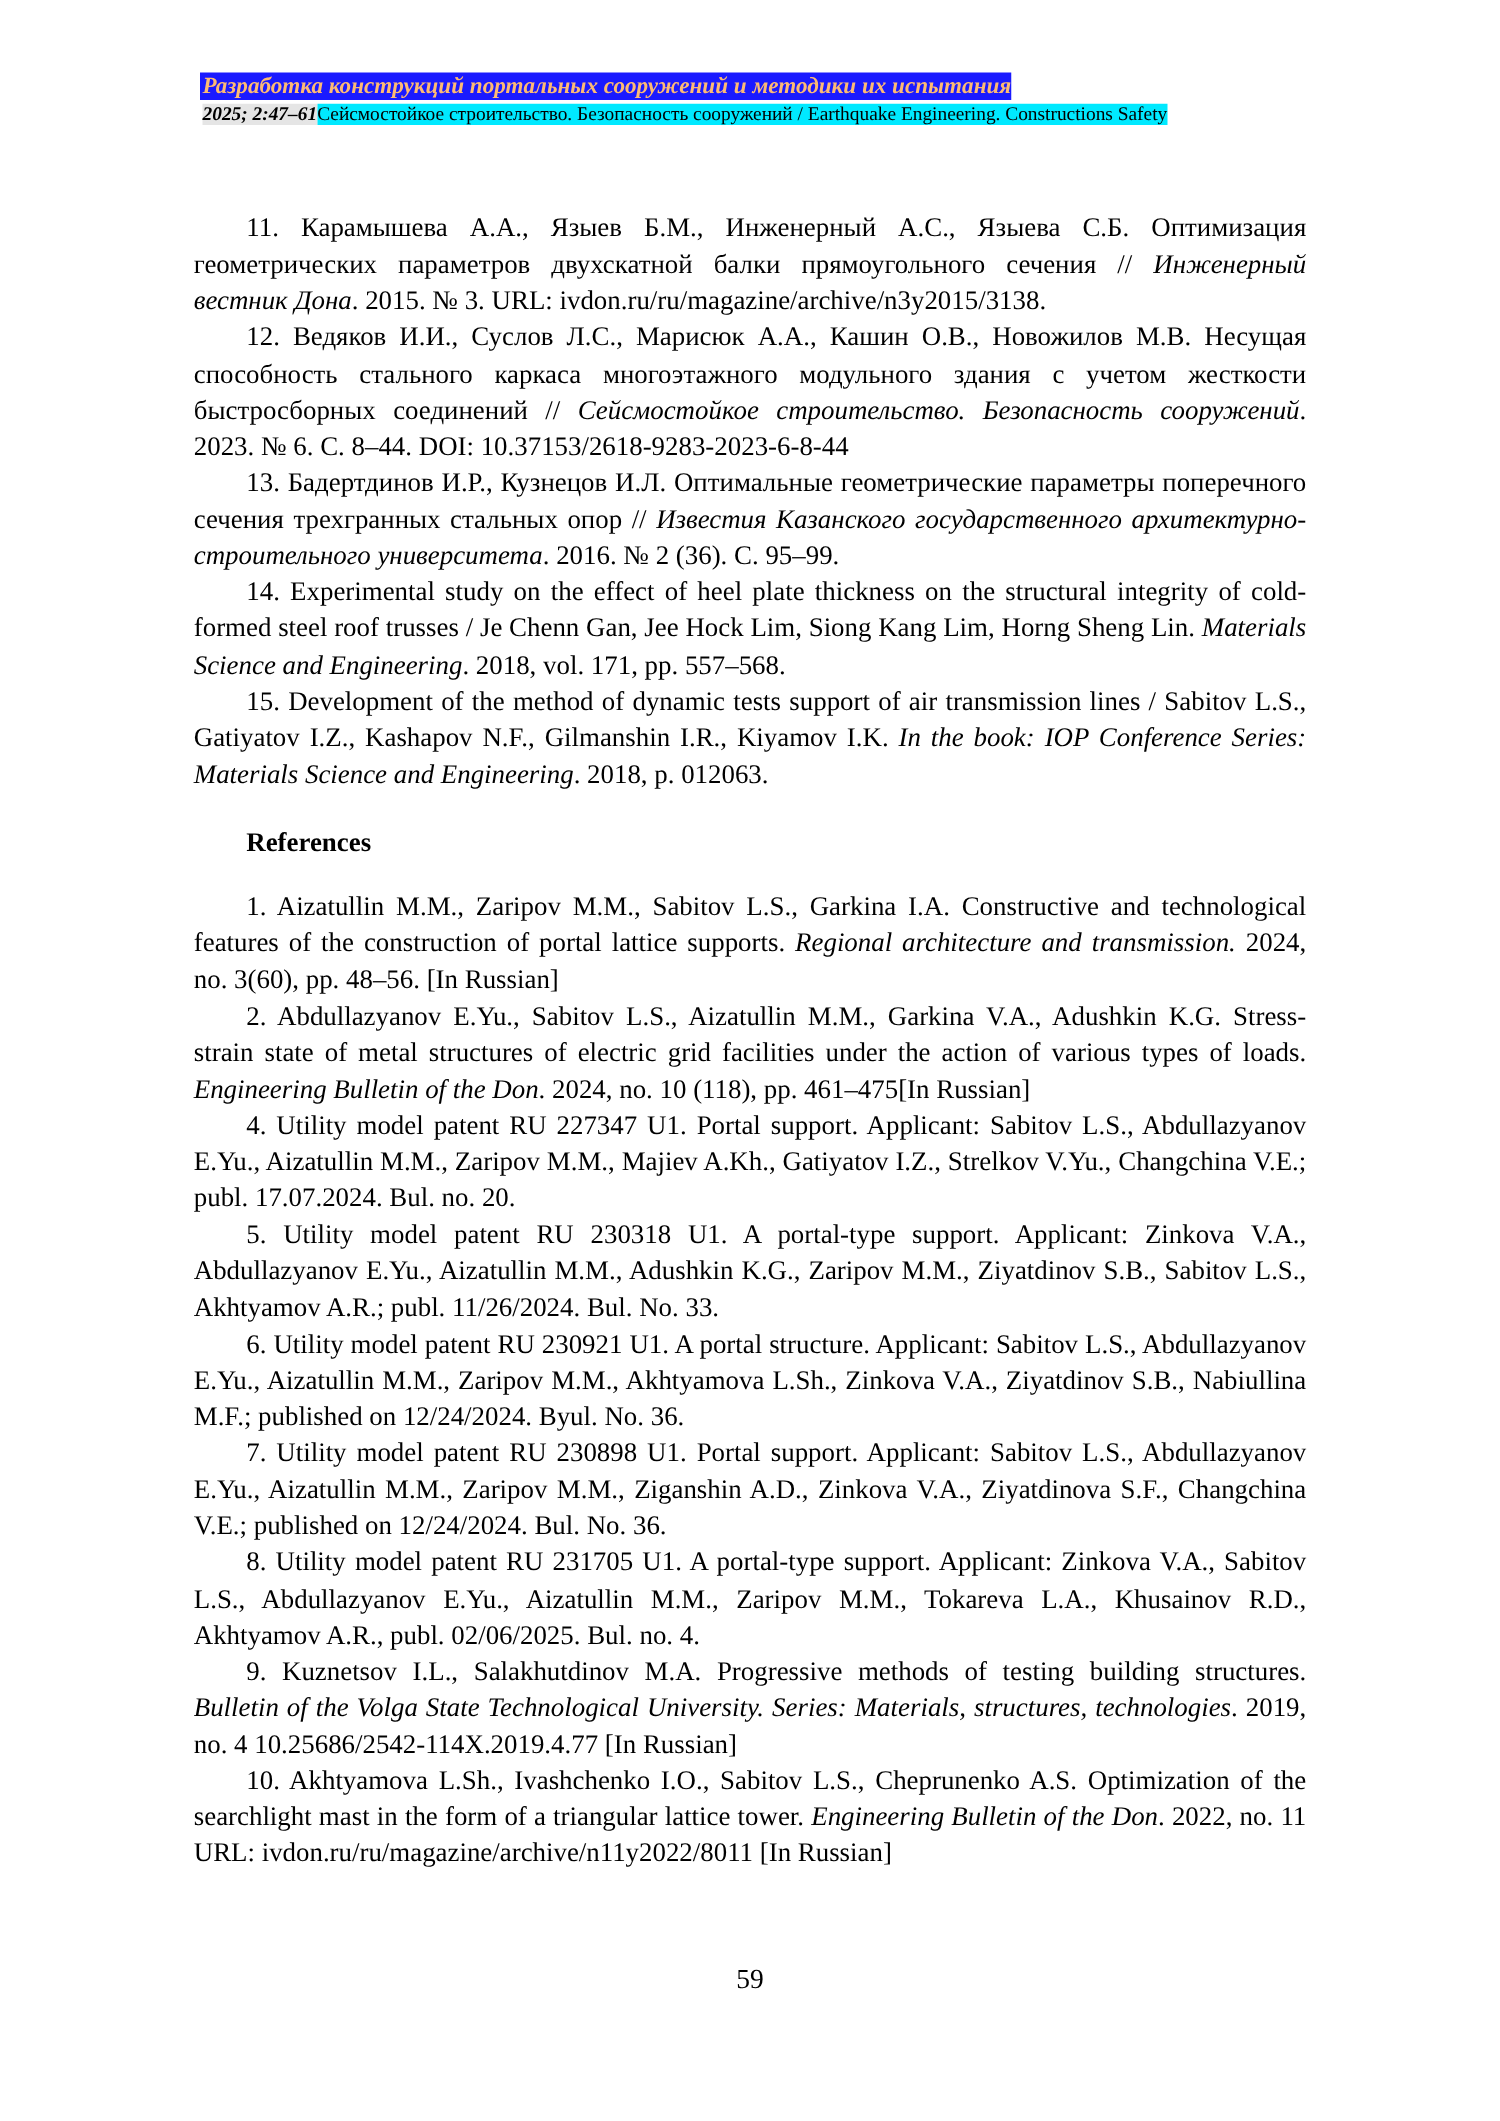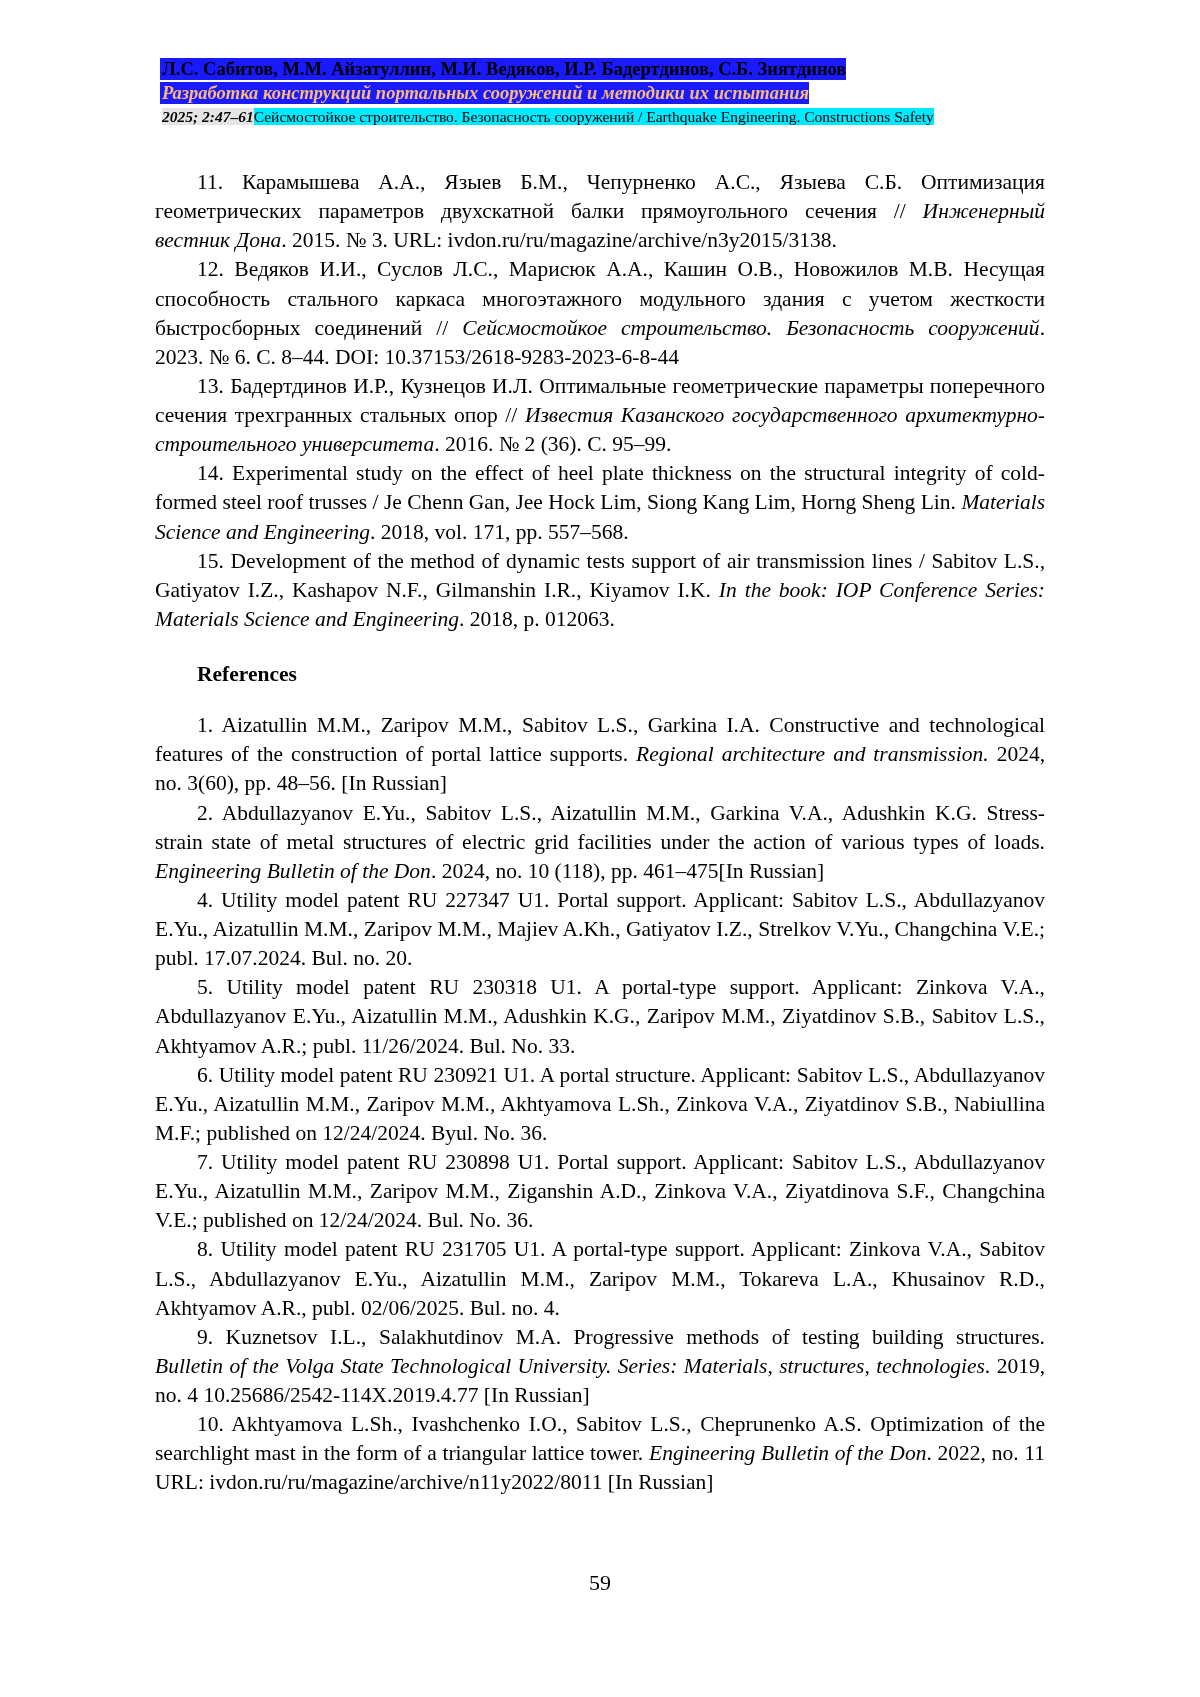--- a/index.html
+++ b/index.html
@@ -93,33 +93,30 @@
     font-size: 22px;
   }
 </style>
 </head>
 <body>
 
 <div class="page">
 
   <div class="header-block">
     <div class="hdr-line">
-      <span class="hdr-authors">Л.С. Сабитов, М.М. Айзатуллин, М.И. Ведяков, И.Р. Бадертдинов,   С.Б.  Зиятдинов</span>
-    </div>
-    <div class="hdr-line">
       <span class="hdr-title">Разработка конструкций портальных сооружений  и  методики  их  испытания</span>
     </div>
     <div class="hdr-meta">
       <span class="meta-issue">2025; 2:47–61</span><span class="meta-journal">Сейсмостойкое строительство.  Безопасность   сооружений / Earthquake  Engineering.  Constructions Safety</span>
     </div>
   </div>
 
   <div class="body-text">
 
-    <p><span>11.</span> <span>Карамышева А.А., Языев Б.М., Чепурненко А.С., Языева С.Б. Оптимизация геометрических параметров двухскатной балки прямоугольного сечения // </span><i>Инженерный вестник Дона</i><span>. 2015. № 3. URL: ivdon.ru/ru/magazine/archive/n3y2015/3138.</span></p>
+    <p><span>11.</span> <span>Карамышева А.А., Языев Б.М., Инженерный А.С., Языева С.Б. Оптимизация геометрических параметров двухскатной балки прямоугольного сечения // </span><i>Инженерный вестник Дона</i><span>. 2015. № 3. URL: ivdon.ru/ru/magazine/archive/n3y2015/3138.</span></p>
 
     <p><span>12.</span> <span>Ведяков И.И., Суслов Л.С., Марисюк А.А., Кашин О.В., Новожилов М.В. Несущая способность стального каркаса многоэтажного модульного здания с учетом жесткости быстросборных соединений // </span><i>Сейсмостойкое строительство. Безопасность сооружений</i><span>. 2023. № 6. С. 8–44. DOI: 10.37153/2618-9283-2023-6-8-44</span></p>
 
     <p><span>13.</span> <span>Бадертдинов И.Р., Кузнецов И.Л. Оптимальные геометрические параметры поперечного сечения трехгранных стальных опор // </span><i>Известия Казанского государственного архитектурно-строительного университета</i><span>. 2016. № 2 (36). С. 95–99.</span></p>
 
     <p><span>14.</span> <span>Experimental study on the effect of heel plate thickness on the structural integrity of cold-formed steel roof trusses / Je Chenn Gan, Jee Hock Lim, Siong Kang Lim, Horng Sheng Lin. </span><i>Materials Science and Engineering</i><span>. 2018, vol. 171, pp. 557–568.</span></p>
 
     <p><span>15.</span> <span>Development of the method of dynamic tests support of air transmission lines / Sabitov L.S., Gatiyatov I.Z., Kashapov N.F., Gilmanshin I.R., Kiyamov I.K.   </span><i>In the book: IOP Conference Series: Materials Science and Engineering</i><span>. 2018, p. 012063.</span></p>
 
     <p class="refs-head">References</p>

